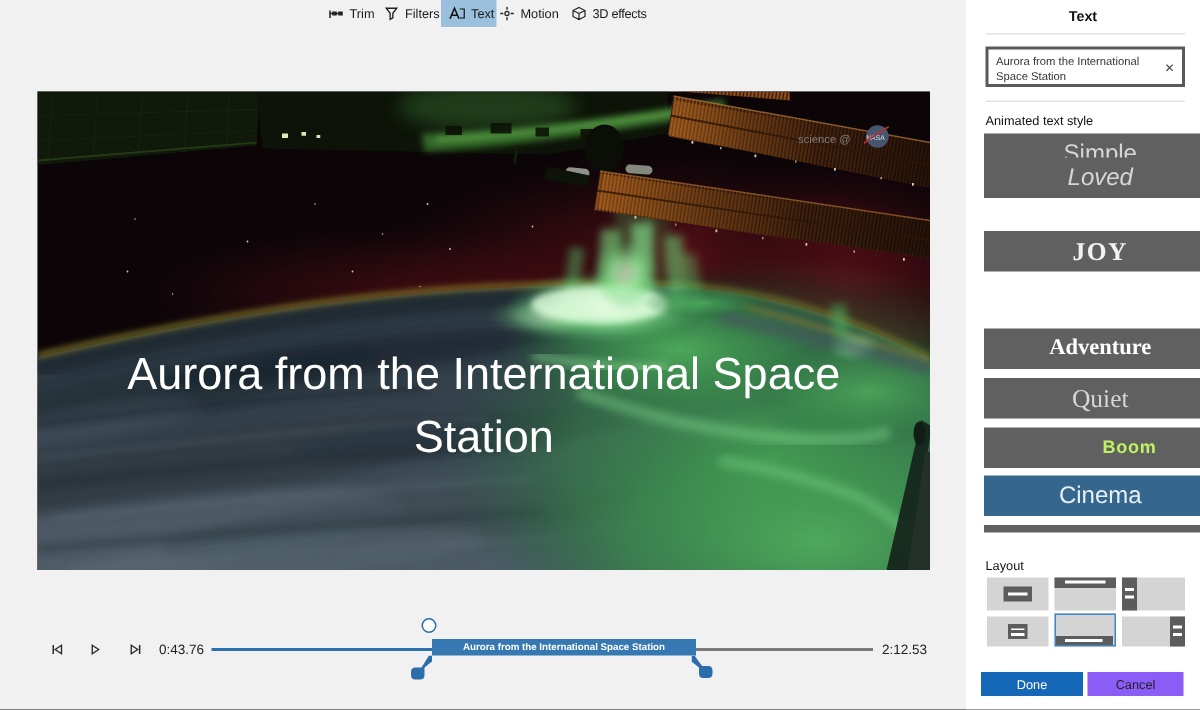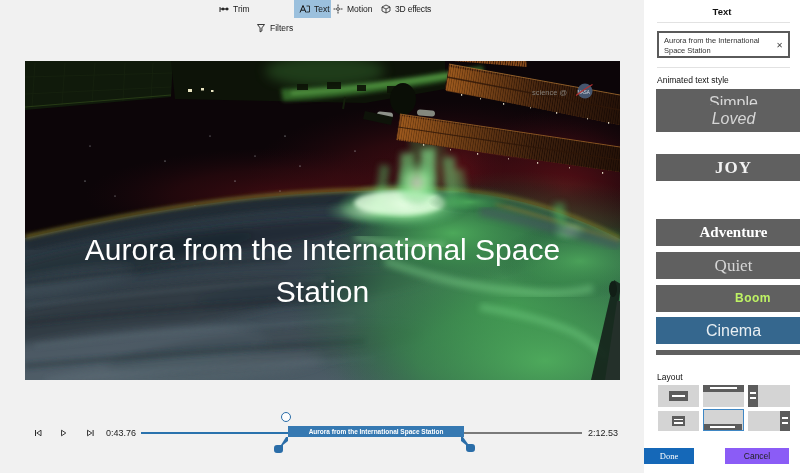--- a/index.html
+++ b/index.html
@@ -28,21 +28,21 @@
                display:flex; align-items:center; justify-content:center; }
   .layout-thumb { position:absolute; background:#d4d4d4; }
   .bot-btn { position:absolute; top:448px; height:16px; font-size:8.5px; display:flex; align-items:center; justify-content:center; }
 </style>
 </head>
 <body>
 
 <div class="tb-btn" style="left:219px;"><svg width="10" height="10" viewBox="0 0 10 10">
       <path d="M1 3 v5 M1 5 h8 M3 4.2 h2 v1.6 h-2 z M7 4.2 h2 v1.6 h-2 z" stroke="#222" stroke-width="1" fill="#222"></path>
     </svg>Trim</div>
-<div class="tb-btn" style="left:256px;margin-top:19px;"><svg width="10" height="10" viewBox="0 0 10 10">
+<div class="tb-btn" style="left:256px;"><svg width="10" height="10" viewBox="0 0 10 10">
       <path d="M1.5 1.5 h7 l-2.6 3.4 v3 l-1.8 1 v-4 z" stroke="#222" stroke-width="0.9" fill="none"></path>
     </svg>Filters</div>
 <div class="tb-btn" style="left:294px; width:36.5px; background:#9bc0dd; padding-left:5px;"><svg width="11" height="10" viewBox="0 0 11 10">
       <path d="M1 8.5 L4 1.5 L7 8.5 M2.2 6.2 h3.6" stroke="#111" stroke-width="1" fill="none"></path>
       <path d="M7.5 2 h3 v6 h-3" stroke="#111" stroke-width="0.8" fill="none"></path>
     </svg>Text</div>
 <div class="tb-btn" style="left:333px;"><svg width="10" height="10" viewBox="0 0 10 10">
       <circle cx="5" cy="5" r="1.4" fill="none" stroke="#222" stroke-width="0.8"></circle>
       <path d="M5 0.5 v2 M5 7.5 v2 M0.5 5 h2 M7.5 5 h2" stroke="#222" stroke-width="0.9"></path>
     </svg>Motion</div>
@@ -332,15 +332,15 @@
   <div class="layout-thumb" style="left:58.5px; top:409px; width:41px; height:22px; border:1.6px solid #3f87c4; background:#d4d4d4;">
     <div style="position:absolute; left:0px; bottom:0px; width:38px; height:6px; background:#5c5c5c;"></div>
     <div style="position:absolute; left:6px; bottom:2px; width:25px; height:2px; background:#fff;"></div>
   </div>
   <div class="layout-thumb" style="left:104px; top:411px; width:42px; height:20px;">
     <div style="position:absolute; right:0; top:0; width:10px; height:20px; background:#5c5c5c;"></div>
     <div style="position:absolute; right:2px; top:6px; width:6px; height:2px; background:#fff;"></div>
     <div style="position:absolute; right:2px; top:11px; width:6px; height:2px; background:#fff;"></div>
   </div>
 
-  <div class="bot-btn" style="left:0; width:50px; background:#1568b8; color:#fff;font-family:Liberation Serif, serif;">Done</div>
+  <div class="bot-btn" style="left:10px; width:68px; background:#1568b8; color:#fff;">Done</div>
   <div class="bot-btn" style="left:81px;  width:64px; background:#8b5cf6; color:#222;">Cancel</div>
 </div>
 
 </body></html>

